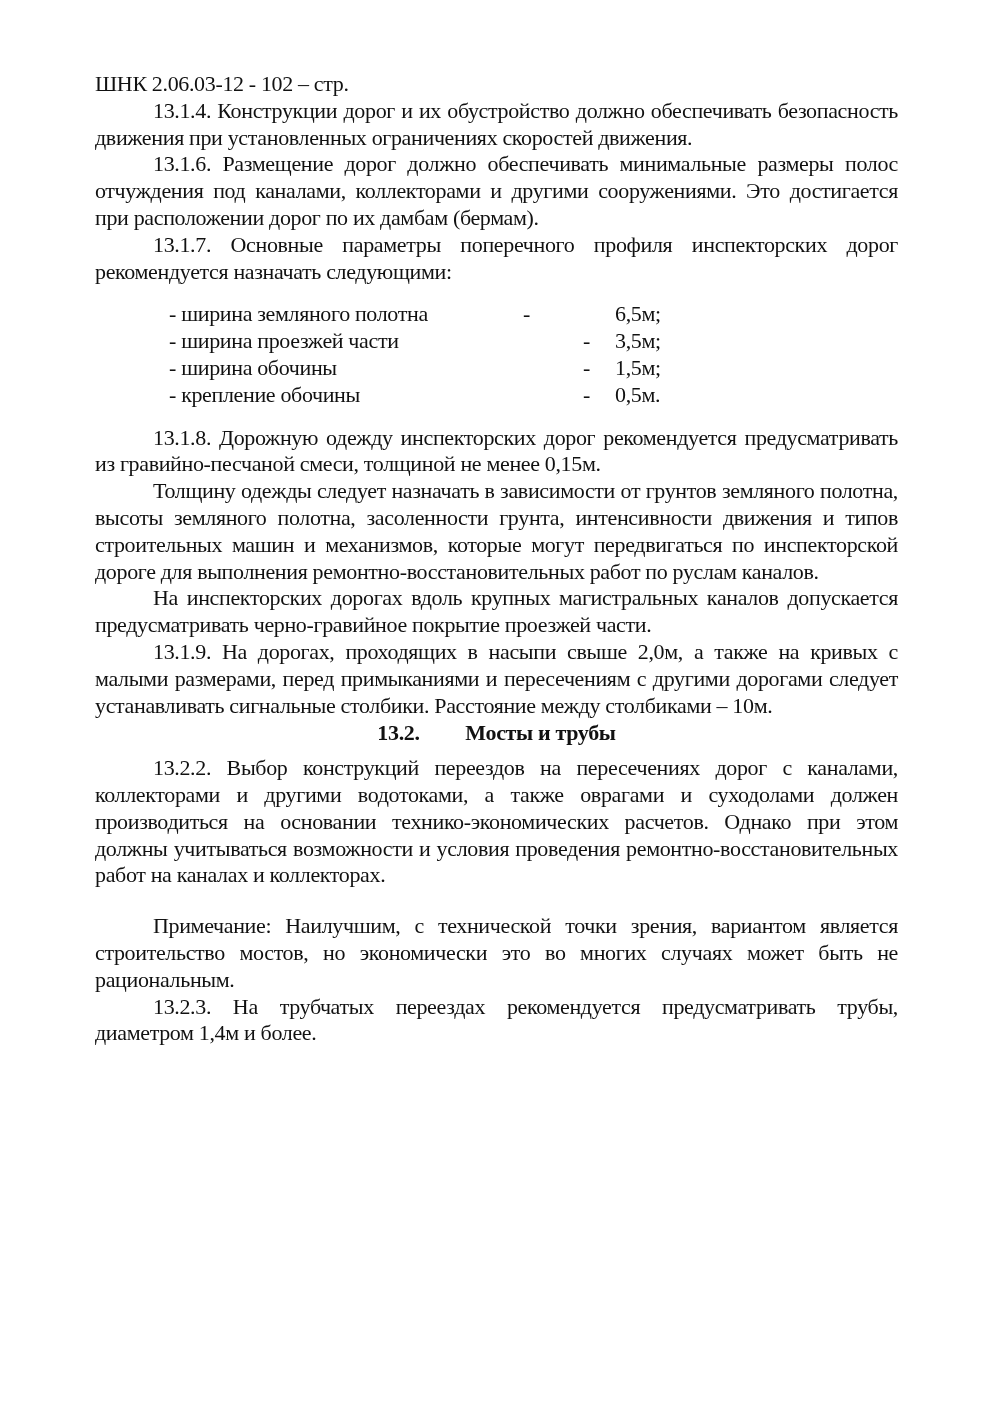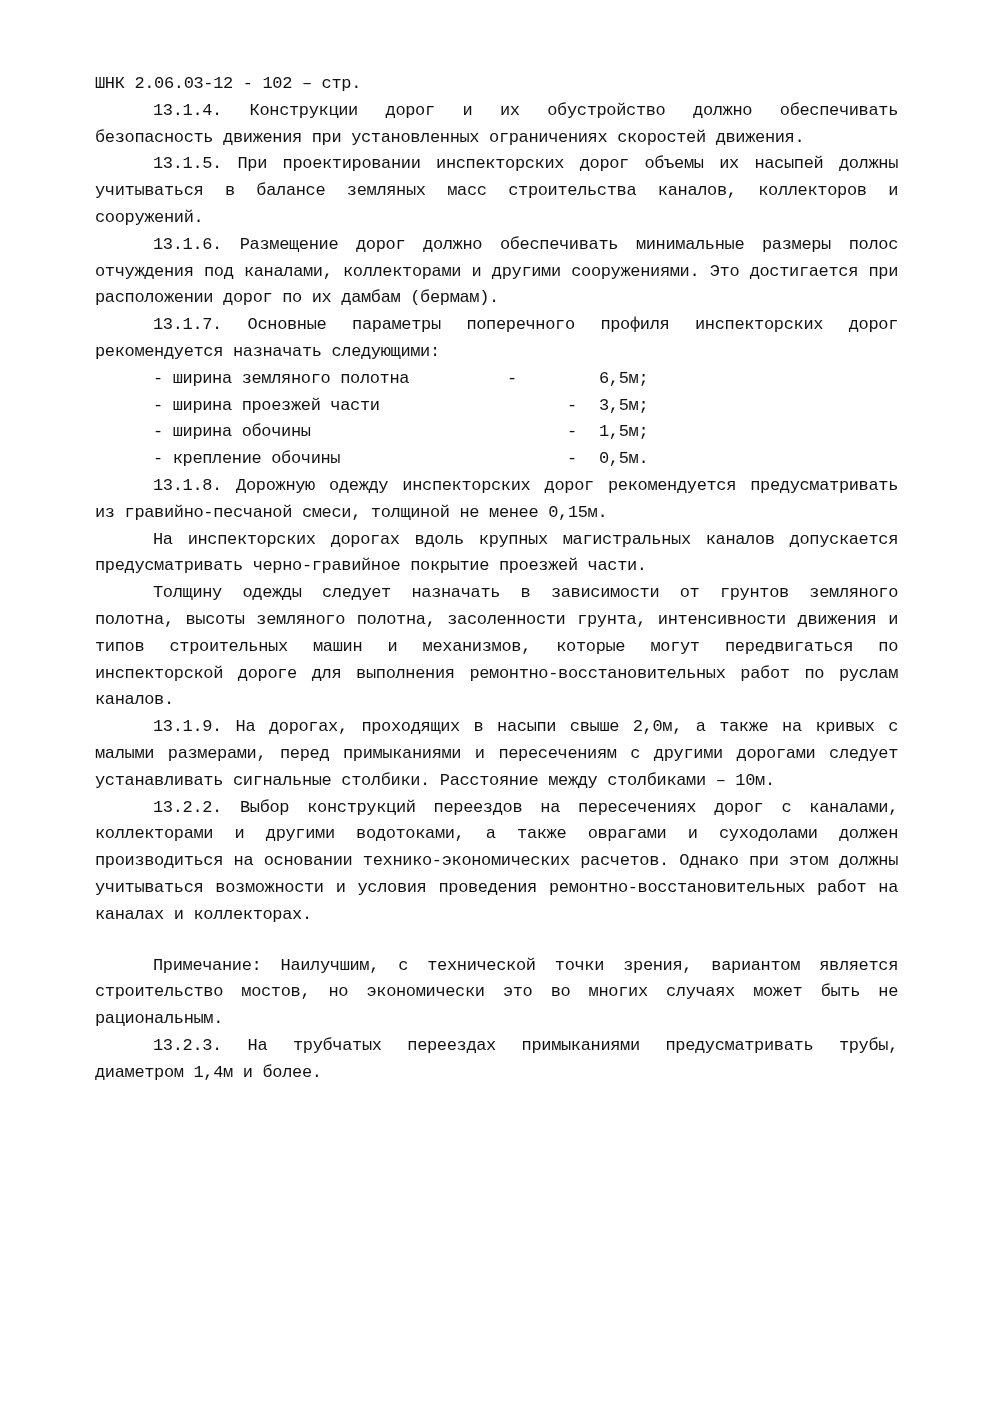--- a/index.html
+++ b/index.html
@@ -1,44 +1,43 @@
 <!DOCTYPE html>
 <html><head>
 <meta charset="utf-8">
 <style>
   html, body { margin: 0; padding: 0; background: #ffffff; }
   body { width: 992px; height: 1403px; position: relative; overflow: hidden; }
   .page {
     position: absolute; left: 95px; top: 71px; width: 803px;
-    font-family: Liberation Mono, monospace;
-    font-size: 17px; line-height: 26.8px; color: #111;
+    font-family: Liberation Serif, serif;
+    font-size: 22px; line-height: 26.8px; color: #111;
     letter-spacing: -0.35px;
   }
   .header { white-space: nowrap; }
   .p { text-align: justify; text-indent: 58px; margin: 0; hyphens: manual; }
   .p.note { text-indent: 58px; margin-top: 24px; }
-  .list { margin: 0; padding: 0; list-style: none; }
+  .list { margin: 16px; padding: 0; list-style: none; }
   .list li { position: relative; height: 26.8px; padding-left: 58px; white-space: nowrap; }
   .list .dash { position: absolute; top: 0; }
   .list .val { position: absolute; left: 504px; top: 0; }
   .list li:nth-child(1) .dash { left: 412px; }
   .list li:nth-child(n+2) .dash { left: 472px; }
   .section-title {
     text-align: center; font-weight: bold; margin: 1px 0 8px 0; white-space: nowrap;
   }
   .section-title .num { display: inline-block; width: 88px; text-align: left; }
 </style>
 </head>
 <body>
 
 <div class="page">
   <div class="header">ШНК 2.06.03-12 - 102 – стр.</div>
 
   <p class="p">13.1.4. Конструкции дорог и их обустройство должно обеспечивать безопасность движения при установленных ограничениях скоростей движения.</p>
-  <p class="p">13.1.5. При проектировании инспекторских дорог объемы их насыпей должны учитываться в балансе земляных масс строительства каналов, коллекторов и сооружений.</p>
   <p class="p">13.1.6. Размещение дорог должно обеспечивать минимальные размеры полос отчуждения под каналами, коллекторами и другими сооружениями. Это достигается при расположении дорог по их дамбам (бермам).</p>
   <p class="p">13.1.7. Основные параметры поперечного профиля инспекторских дорог рекомендуется назначать следующими:</p>
 
   <ul class="list">
     <li>
       <span>- ширина земляного полотна</span>
       <span class="dash">-</span>
       <span class="val">6,5м;</span>
     </li>
     <li>
@@ -52,21 +51,24 @@
       <span class="val">1,5м;</span>
     </li>
     <li>
       <span>- крепление обочины</span>
       <span class="dash">-</span>
       <span class="val">0,5м.</span>
     </li>
   </ul>
 
   <p class="p">13.1.8. Дорожную одежду инспекторских дорог рекомендуется предусматривать из гравийно-песчаной смеси, толщиной не менее 0,15м.</p>
+  <p class="p">Толщину одежды следует назначать в зависимости от грунтов земляного полотна, высоты земляного полотна, засоленности грунта, интенсивности движения и типов строительных машин и механизмов, которые могут передвигаться по инспекторской дороге для выполнения ремонтно-восстановительных работ по руслам каналов.</p>
   <p class="p">На инспекторских дорогах вдоль крупных магистральных каналов допускается предусматривать черно-гравийное покрытие проезжей части.</p>
-  <p class="p">Толщину одежды следует назначать в зависимости от грунтов земляного полотна, высоты земляного полотна, засоленности грунта, интенсивности движения и типов строительных машин и механизмов, которые могут передвигаться по инспекторской дороге для выполнения ремонтно-восстановительных работ по руслам каналов.</p>
   <p class="p">13.1.9. На дорогах, проходящих в насыпи свыше 2,0м, а также на кривых с малыми размерами, перед примыканиями и пересечениям с другими дорогами следует устанавливать сигнальные столбики. Расстояние между столбиками – 10м.</p>
 
+  <div class="section-title">
+    <span class="num">13.2.</span><span>Мосты и трубы</span>
+  </div>
 
   <p class="p">13.2.2. Выбор конструкций переездов на пересечениях дорог с каналами, коллекторами и другими водотоками, а также оврагами и суходолами должен производиться на основании технико-экономических расчетов. Однако при этом должны учитываться возможности и условия проведения ремонтно-восстановительных работ на каналах и коллекторах.</p>
   <p class="p note">Примечание: Наилучшим, с технической точки зрения, вариантом является строительство мостов, но экономически это во многих случаях может быть не рациональным.</p>
-  <p class="p">13.2.3. На трубчатых переездах примыканиями предусматривать трубы, диаметром 1,4м и более.</p>
+  <p class="p">13.2.3. На трубчатых переездах рекомендуется предусматривать трубы, диаметром 1,4м и более.</p>
 </div>
 
 </body></html>

